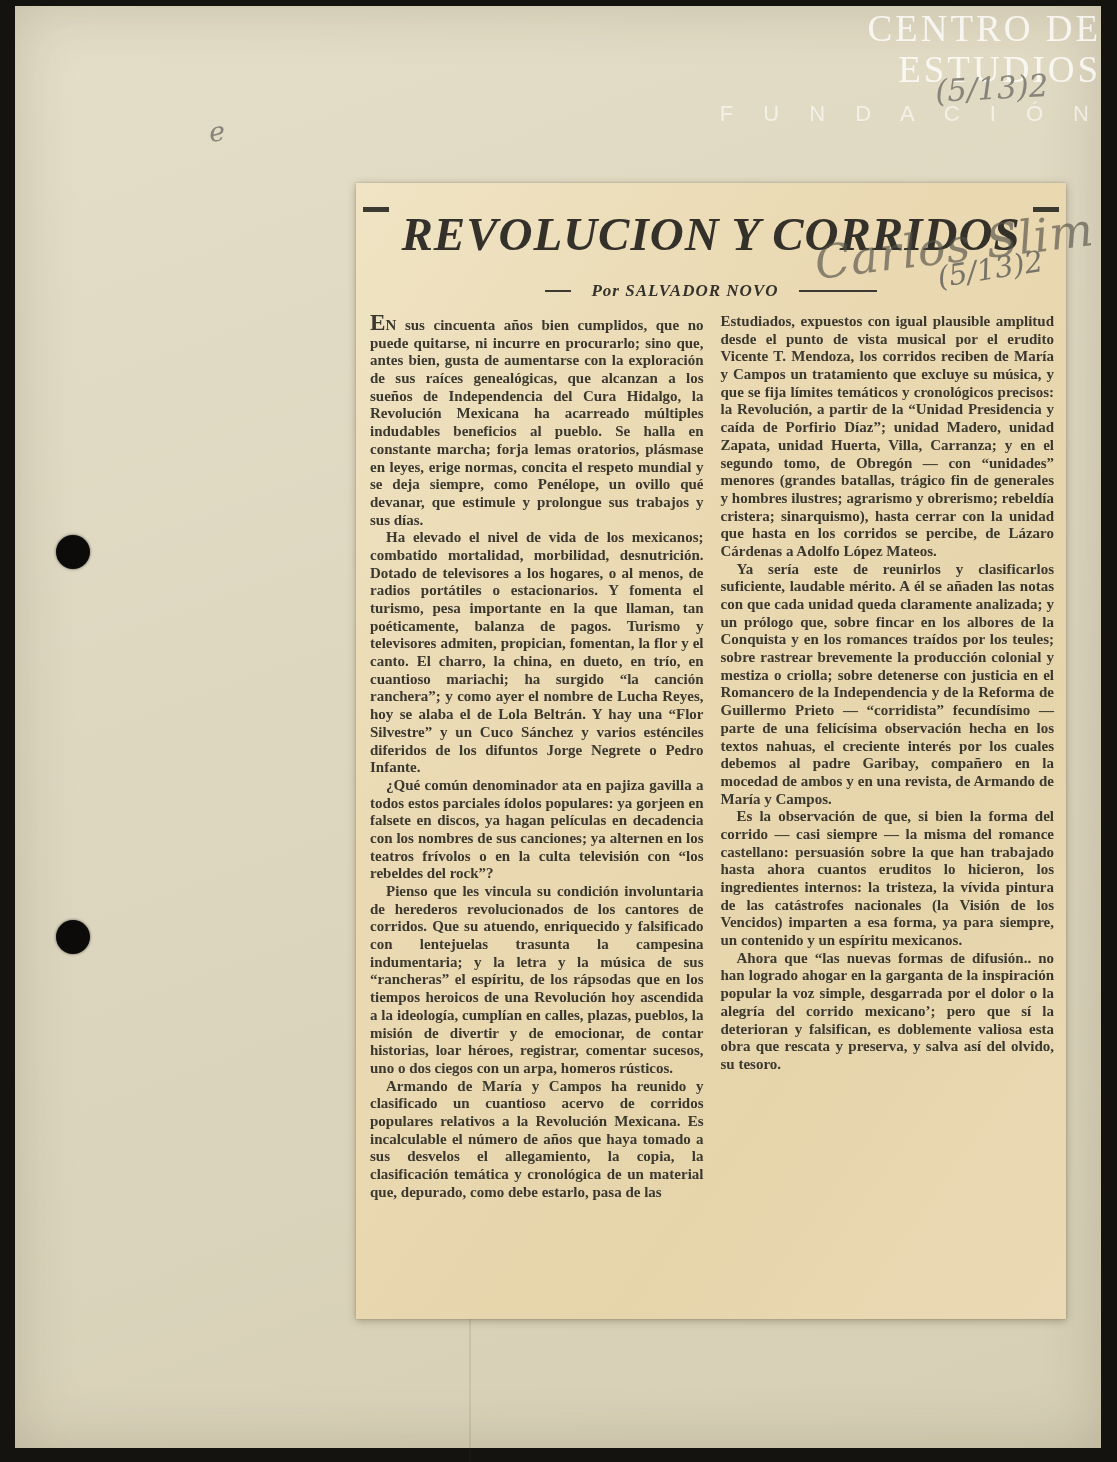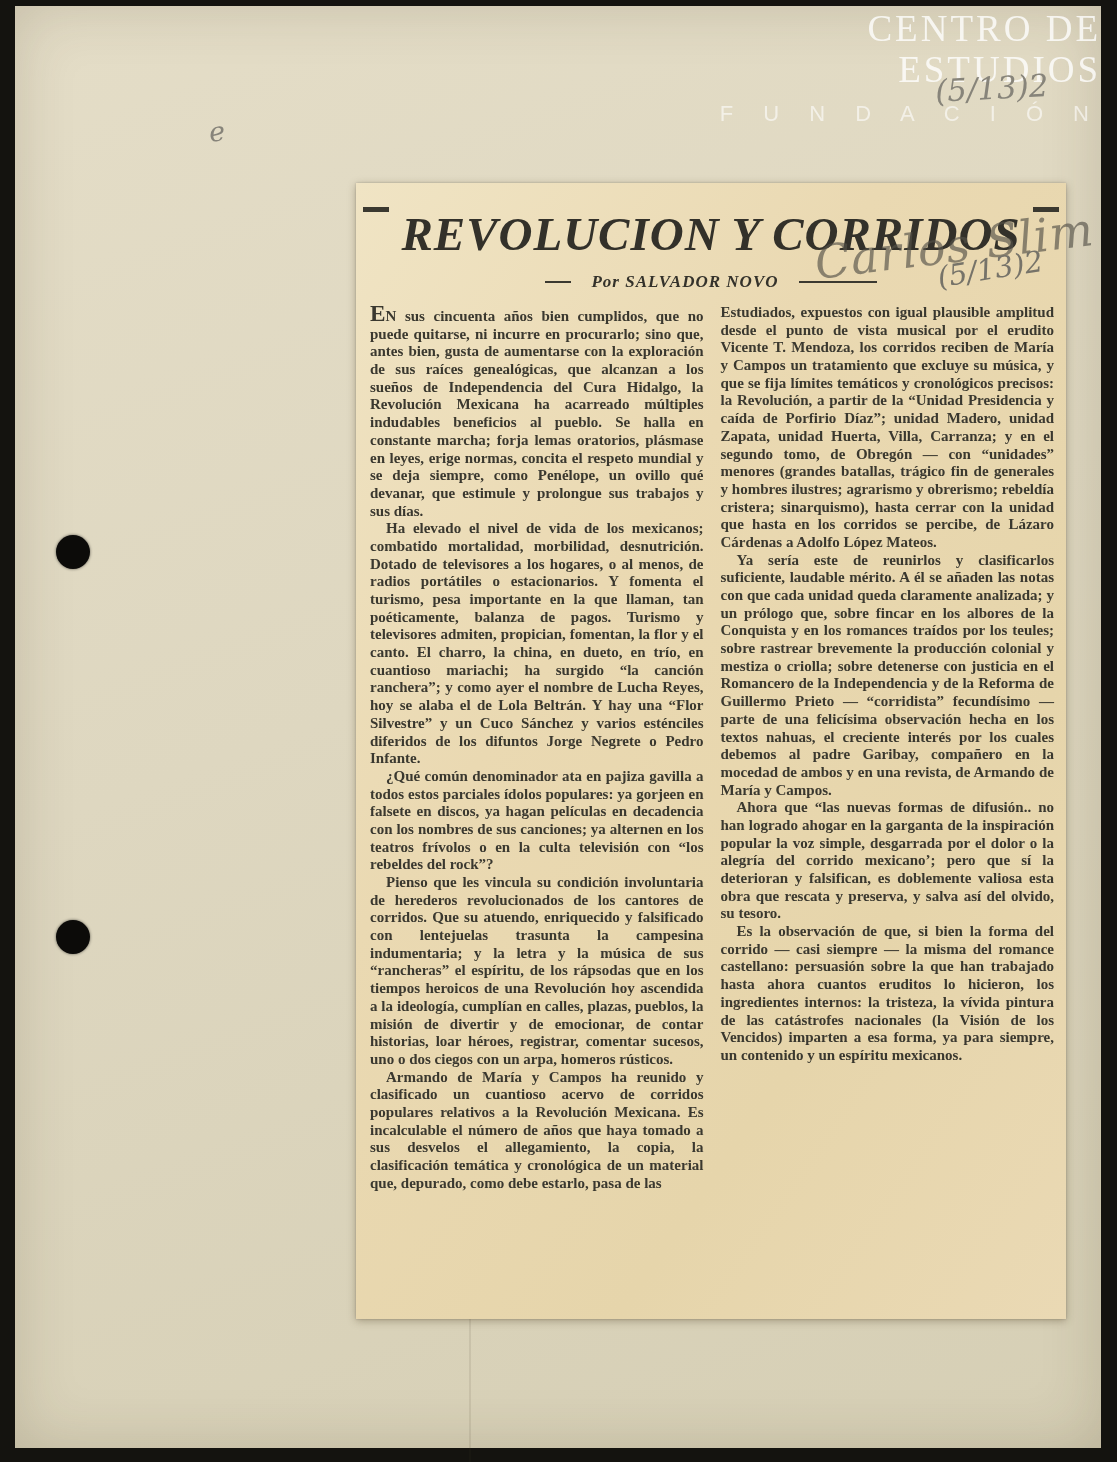--- a/index.html
+++ b/index.html
@@ -72,21 +72,21 @@
   .headline-rule { width:26px; height:5px; background:#3b3930; flex:0 0 auto; }
   .headline {
     font-family:"Liberation Serif", serif;
     font-weight:bold; font-style:italic;
     font-size:47px; letter-spacing:1px; color:#33312a;
     white-space:nowrap;
   }
 
   .byline-row {
     display:flex; align-items:center; justify-content:center; gap:20px;
-    margin-top:11px;
+    margin-top:20px;
   }
   .byline-dash { height:2px; background:#3b3930; width:26px; }
   .byline-dash.long { width:78px; }
   .byline {
     font-weight:bold; font-style:italic; font-size:17px;
     letter-spacing:1px; color:#34322b; white-space:nowrap;
   }
 
   .columns {
     display:flex; gap:17px; padding:12px 2px 0 4px;
@@ -132,22 +132,22 @@
         <div class="col col-left">
             <p>EN sus cincuenta años bien cumplidos, que no puede quitarse, ni incurre en procurarlo; sino que, antes bien, gusta de aumentarse con la exploración de sus raíces genealógicas, que alcanzan a los sueños de Independencia del Cura Hidalgo, la Revolución Mexicana ha acarreado múltiples indudables beneficios al pueblo. Se halla en constante marcha; forja lemas oratorios, plásmase en leyes, erige normas, concita el respeto mundial y se deja siempre, como Penélope, un ovillo qué devanar, que estimule y prolongue sus trabajos y sus días.</p>
             <p>Ha elevado el nivel de vida de los mexicanos; combatido mortalidad, morbilidad, desnutrición. Dotado de televisores a los hogares, o al menos, de radios portátiles o estacionarios. Y fomenta el turismo, pesa importante en la que llaman, tan poéticamente, balanza de pagos. Turismo y televisores admiten, propician, fomentan, la flor y el canto. El charro, la china, en dueto, en trío, en cuantioso mariachi; ha surgido “la canción ranchera”; y como ayer el nombre de Lucha Reyes, hoy se alaba el de Lola Beltrán. Y hay una “Flor Silvestre” y un Cuco Sánchez y varios esténciles diferidos de los difuntos Jorge Negrete o Pedro Infante.</p>
             <p>¿Qué común denominador ata en pajiza gavilla a todos estos parciales ídolos populares: ya gorjeen en falsete en discos, ya hagan películas en decadencia con los nombres de sus canciones; ya alternen en los teatros frívolos o en la culta televisión con “los rebeldes del rock”?</p>
             <p>Pienso que les vincula su condición involuntaria de herederos revolucionados de los cantores de corridos. Que su atuendo, enriquecido y falsificado con lentejuelas trasunta la campesina indumentaria; y la letra y la música de sus “rancheras” el espíritu, de los rápsodas que en los tiempos heroicos de una Revolución hoy ascendida a la ideología, cumplían en calles, plazas, pueblos, la misión de divertir y de emocionar, de contar historias, loar héroes, registrar, comentar sucesos, uno o dos ciegos con un arpa, homeros rústicos.</p>
             <p>Armando de María y Campos ha reunido y clasificado un cuantioso acervo de corridos populares relativos a la Revolución Mexicana. Es incalculable el número de años que haya tomado a sus desvelos el allegamiento, la copia, la clasificación temática y cronológica de un material que, depurado, como debe estarlo, pasa de las</p>
           </div>
         <div class="col col-right">
             <p>Estudiados, expuestos con igual plausible amplitud desde el punto de vista musical por el erudito Vicente T. Mendoza, los corridos reciben de María y Campos un tratamiento que excluye su música, y que se fija límites temáticos y cronológicos precisos: la Revolución, a partir de la “Unidad Presidencia y caída de Porfirio Díaz”; unidad Madero, unidad Zapata, unidad Huerta, Villa, Carranza; y en el segundo tomo, de Obregón — con “unidades” menores (grandes batallas, trágico fin de generales y hombres ilustres; agrarismo y obrerismo; rebeldía cristera; sinarquismo), hasta cerrar con la unidad que hasta en los corridos se percibe, de Lázaro Cárdenas a Adolfo López Mateos.</p>
             <p>Ya sería este de reunirlos y clasificarlos suficiente, laudable mérito. A él se añaden las notas con que cada unidad queda claramente analizada; y un prólogo que, sobre fincar en los albores de la Conquista y en los romances traídos por los teules; sobre rastrear brevemente la producción colonial y mestiza o criolla; sobre detenerse con justicia en el Romancero de la Independencia y de la Reforma de Guillermo Prieto — “corridista” fecundísimo — parte de una felicísima observación hecha en los textos nahuas, el creciente interés por los cuales debemos al padre Garibay, compañero en la mocedad de ambos y en una revista, de Armando de María y Campos.</p>
+            <p>Es la observación de que, si bien la forma del corrido — casi siempre — la misma del romance castellano: persuasión sobre la que han trabajado hasta ahora cuantos eruditos lo hicieron, los ingredientes internos: la tristeza, la vívida pintura de las catástrofes nacionales (la Visión de los Vencidos) imparten a esa forma, ya para siempre, un contenido y un espíritu mexicanos.</p>
             <p>Ahora que “las nuevas formas de difusión..  no han logrado ahogar en la garganta de la inspiración popular la voz simple, desgarrada por el dolor o la alegría del corrido mexicano’; pero que sí la deterioran y falsifican, es doblemente valiosa esta obra que rescata y preserva, y salva así del olvido, su tesoro.</p>
-            <p>Es la observación de que, si bien la forma del corrido — casi siempre — la misma del romance castellano: persuasión sobre la que han trabajado hasta ahora cuantos eruditos lo hicieron, los ingredientes internos: la tristeza, la vívida pintura de las catástrofes nacionales (la Visión de los Vencidos) imparten a esa forma, ya para siempre, un contenido y un espíritu mexicanos.</p>
           </div>
       </div>
     </div>
   </div>
 
   <div class="watermark">
     <div>CENTRO DE</div>
     <div>ESTUDIOS</div>
     <div class="wm-fund">F U N D A C I Ó N</div>
     <div class="wm-sig">Carlos Slim</div>

